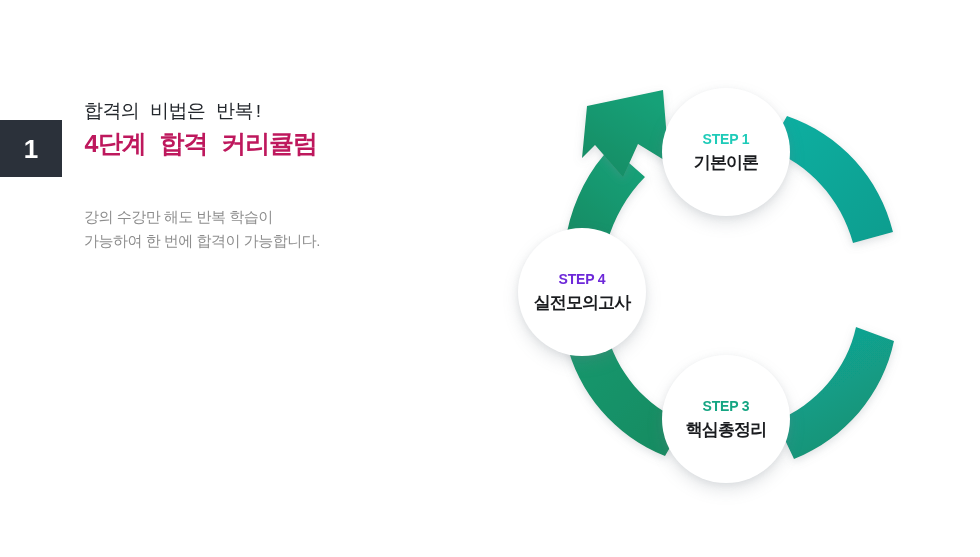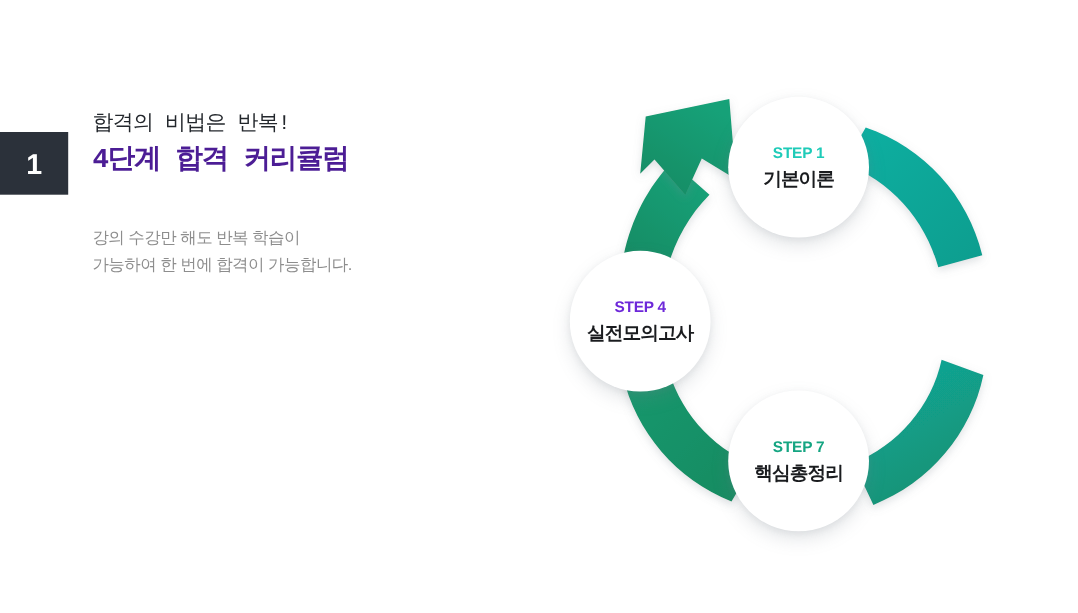--- a/index.html
+++ b/index.html
@@ -53,21 +53,21 @@
   .kicker {
     font-size: 19px;
     color: #23272c;
     font-weight: normal;
     line-height: 1.35;
     letter-spacing: -0.6px;
     margin: 0 0 4px 0;
   }
   .headline {
     font-size: 25px;
-    color: #4c1d95;
+    color: #be185d;
     font-weight: bold;
     line-height: 1.3;
     letter-spacing: -1.1px;
     margin: 0;
   }
 
   .description {
     position: absolute;
     left: 84px;
     top: 205px;
@@ -219,21 +219,21 @@
 
   <div class="node" id="node-step1">
     <div class="step-label" style="color:#1ecbb8">STEP 1</div>
     <div class="step-title">
       <span class="t-line">기본이론</span>
     </div>
   </div>
 
 
   <div class="node" id="node-step3">
-    <div class="step-label" style="color:#15a582">STEP 7</div>
+    <div class="step-label" style="color:#15a582">STEP 3</div>
     <div class="step-title">
       <span class="t-line">핵심총정리</span>
     </div>
   </div>
 
   <div class="node" id="node-step4">
     <div class="step-label" style="color:#6d28d9">STEP 4</div>
     <div class="step-title">
       <span class="t-line">실전모의고사</span>
     </div>

